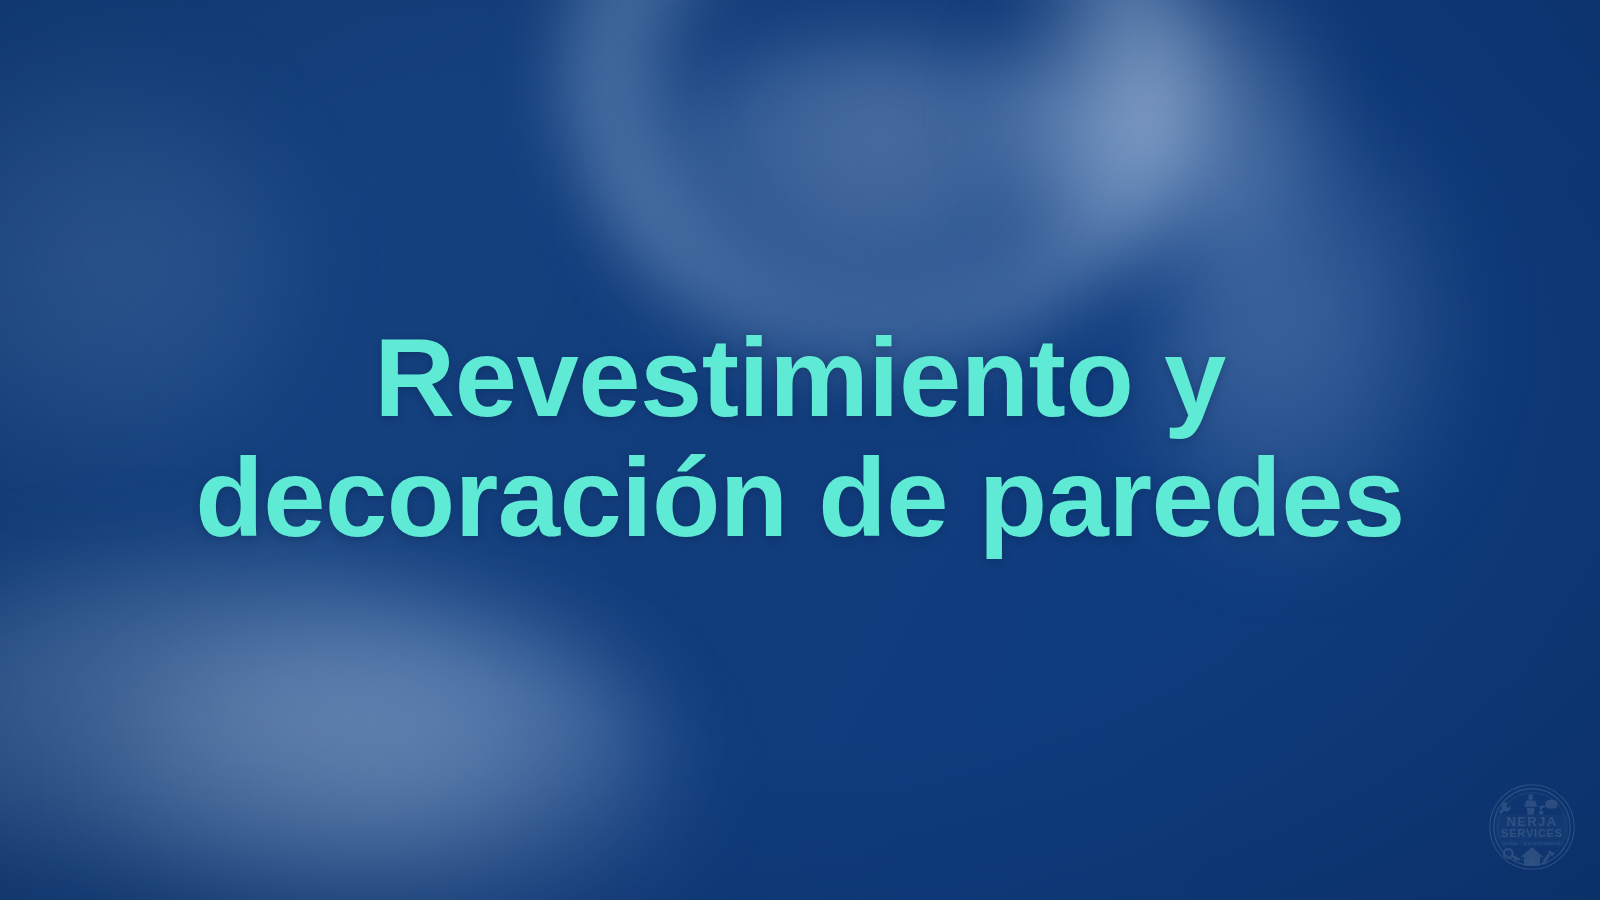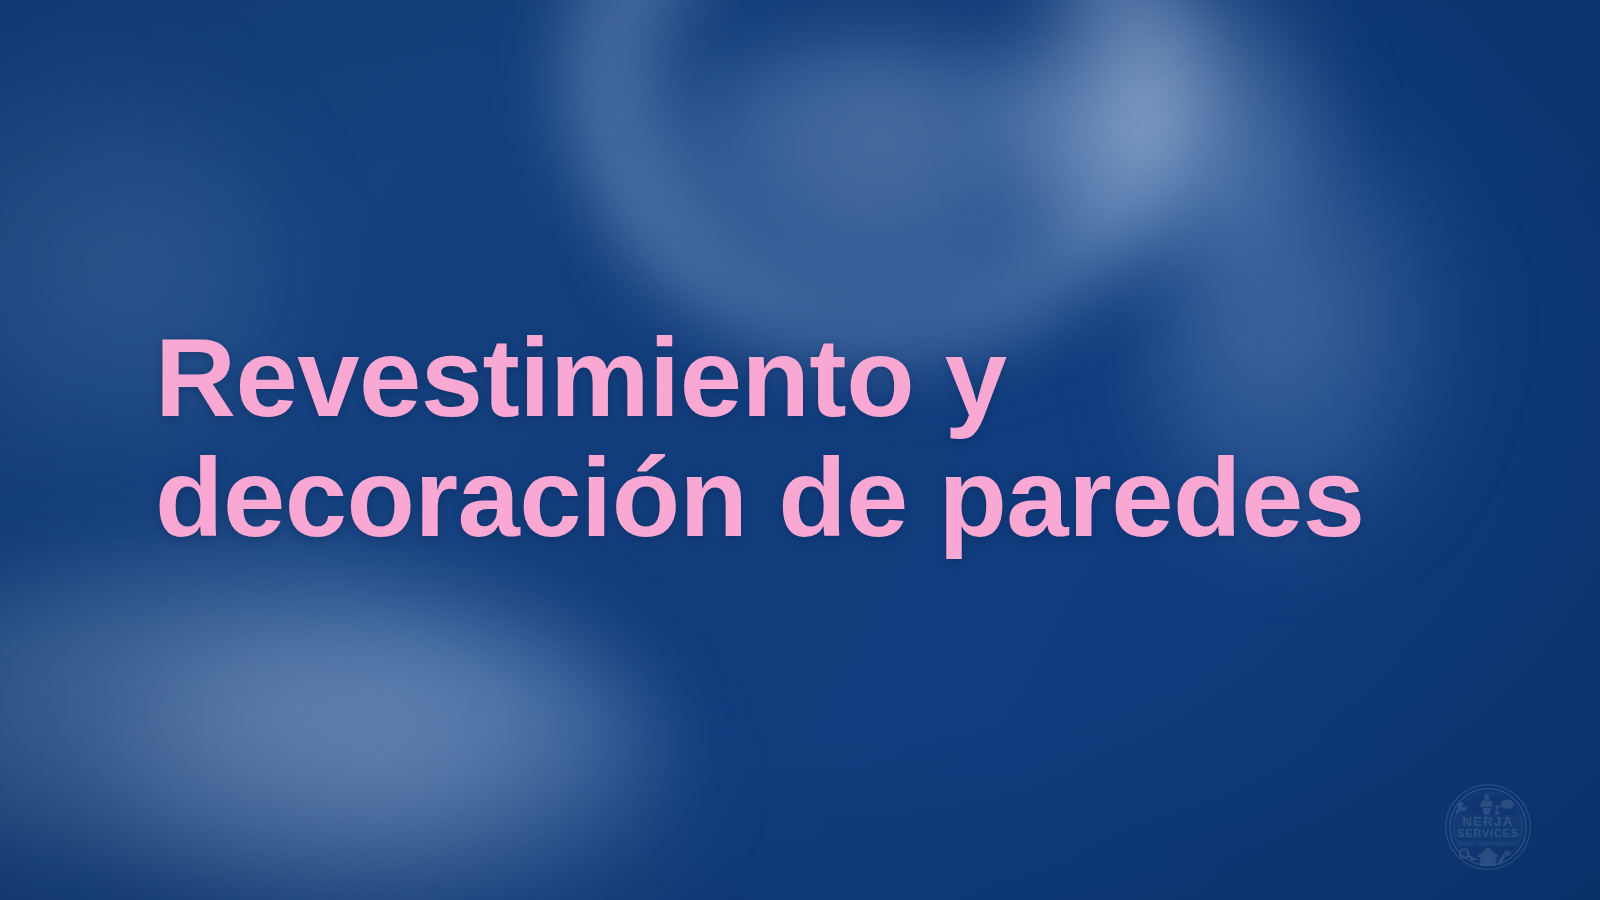--- a/index.html
+++ b/index.html
@@ -138,36 +138,36 @@
     top: 0;
     bottom: 0;
     display: flex;
     flex-direction: column;
     align-items: center;
     justify-content: center;
     padding: 0 100px;
     box-sizing: border-box;
   }
   .slide-title {
-    color: #f9a8d4;
+    color: #5eead4;
     font-weight: 700;
     font-size: 112px;
     line-height: 1.07;
     letter-spacing: -0.5px;
-    text-align: left;
+    text-align: center;
     max-width: 1290px;
     text-shadow: 0 2px 10px rgba(4,24,58,0.28);
     transform: translateY(-12px);
     font-stretch: condensed;
   }
 
   
   .watermark {
     position: absolute;
-    left: 1444px;
+    left: 1488px;
     top: 782px;
     width: 88px;
     height: 90px;
     opacity: 0.16;
   }
   .watermark svg { display: block; width: 100%; height: 100%; }
 </style>
 </head>
 <body>
 

